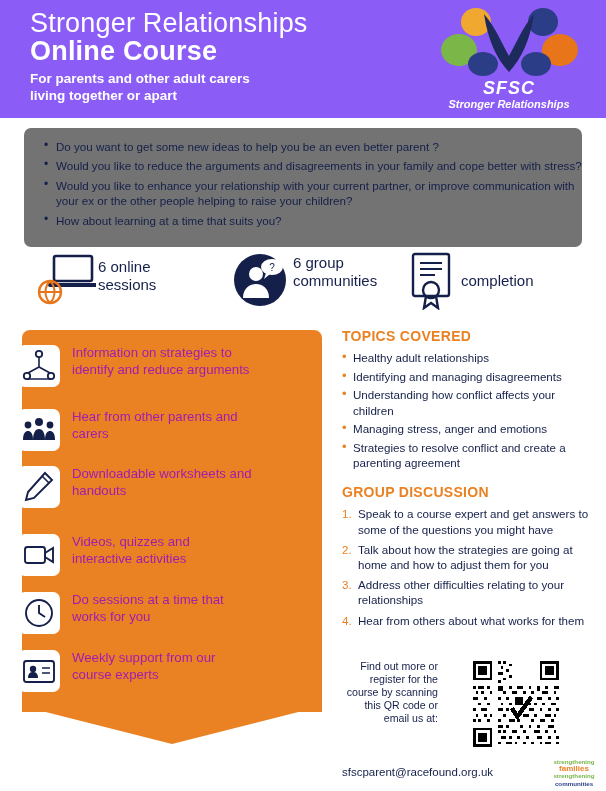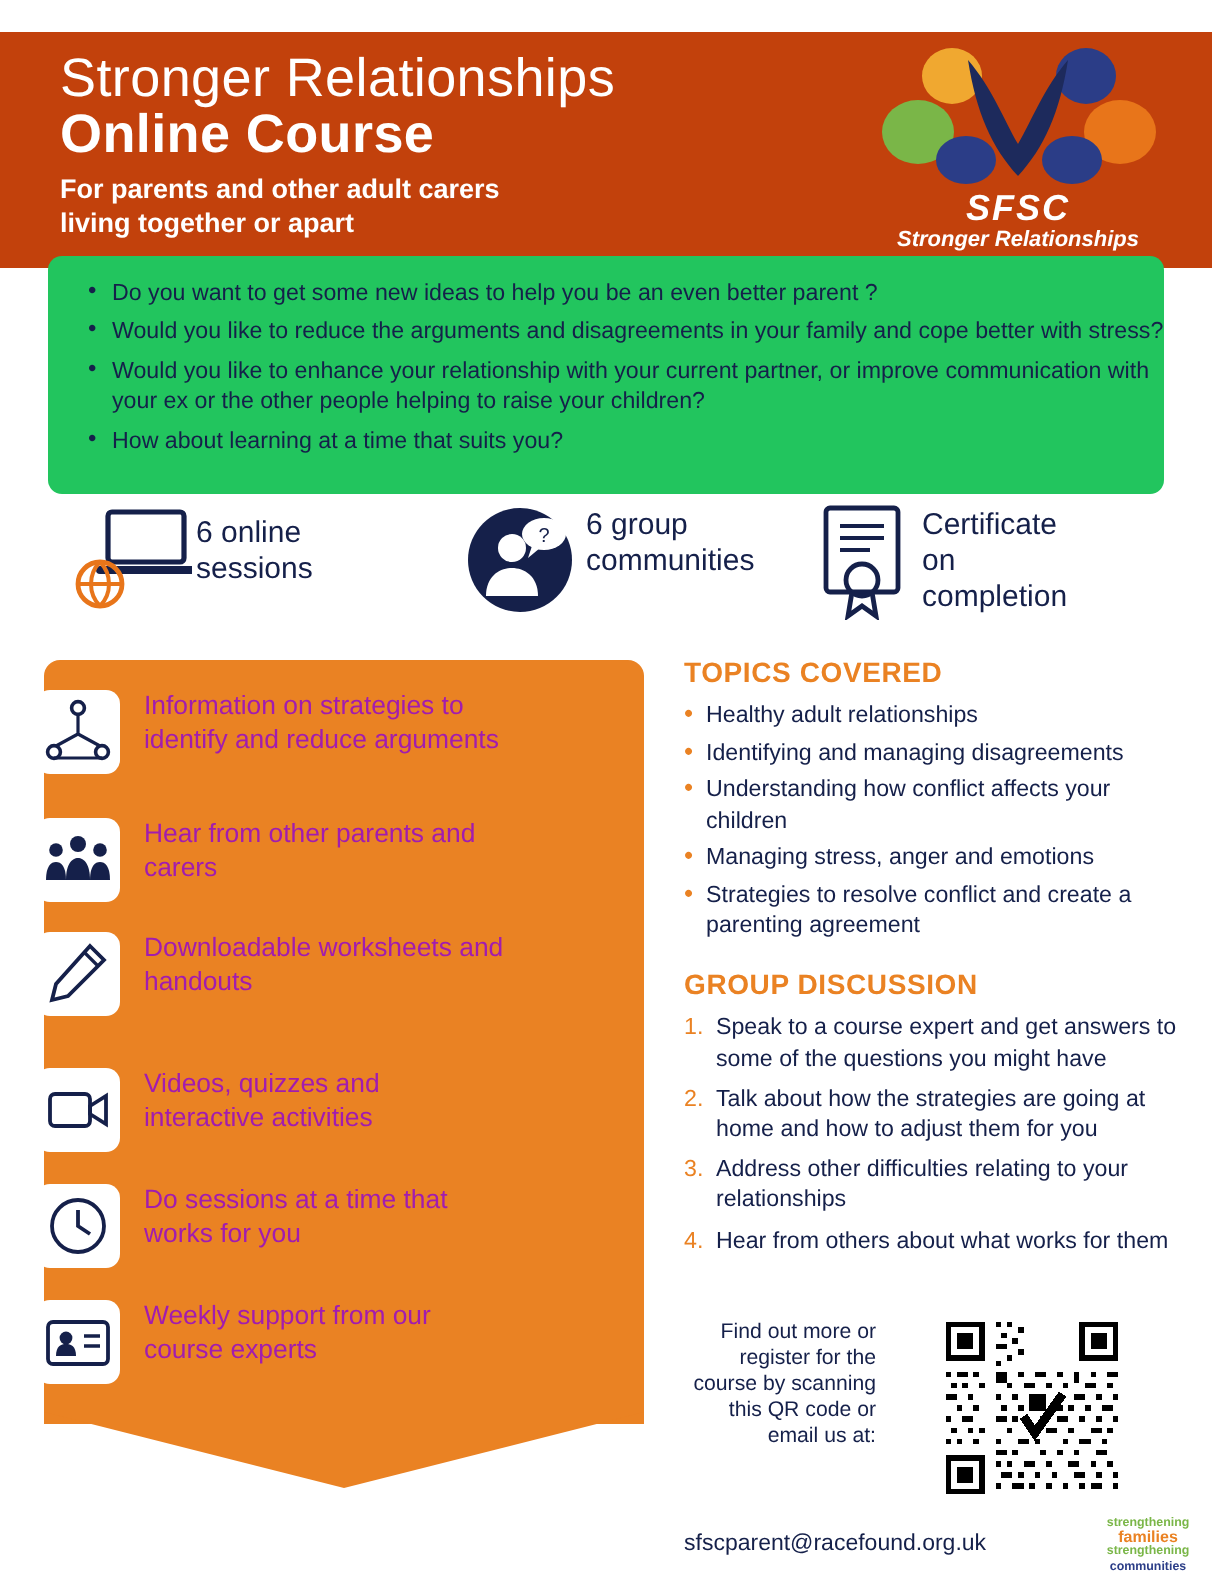--- a/index.html
+++ b/index.html
@@ -8,22 +8,22 @@
     width: 606px; height: 791px;
     background: #ffffff;
     font-family: "Liberation Sans", sans-serif;
     position: relative;
     overflow: hidden;
   }
   .page { position:relative; width:606px; height:791px; background:#ffffff; }
 
   
   .header {
-    position:absolute; left:0; top:16px; width:606px; height:118px;
-    background:#c2410c;
+    position:absolute; left:0; top:0; width:606px; height:118px;
+    background:#8b5cf6;
   }
   .hdr-title1 {
     position:absolute; left:30px; top:8px;
     font-size:27px; color:#ffffff; font-weight:normal; letter-spacing:0.2px;
   }
   .hdr-title2 {
     position:absolute; left:30px; top:36px;
     font-size:27px; color:#ffffff; font-weight:bold; letter-spacing:0.2px;
   }
   .hdr-sub {
@@ -38,21 +38,21 @@
     font-size:18px; font-weight:bold; color:#ffffff; letter-spacing:1px;
   }
   .logo-text2 {
     position:absolute; left:0; top:92px; width:166px; text-align:center;
     font-size:11px; font-weight:bold; color:#ffffff;
   }
 
   
   .qbox {
     position:absolute; left:24px; top:128px; width:558px; height:119px;
-    background:#22c55e; border-radius:7px;
+    background:#737373; border-radius:7px;
   }
   .qlist { margin:0; padding:11px 0 0 22px; list-style:none; }
   .qlist li {
     position:relative; font-size:11.6px; color:#15204a; line-height:15.4px;
     padding-left:10px; margin-bottom:4px;
   }
   .qlist li:before {
     content:"•"; position:absolute; left:-2px; top:-1px; color:#15204a; font-size:12px;
   }
 
@@ -194,21 +194,21 @@
     </div>
 
     <div class="feat feat-3">
       <svg width="46" height="58" viewBox="0 0 46 58">
         <rect x="4" y="2" width="36" height="42" rx="2" fill="none" stroke="#15204a" stroke-width="2.4"></rect>
         <path d="M11 11 H33 M11 17 H33 M11 23 H26" stroke="#15204a" stroke-width="2" fill="none"></path>
         <circle cx="22" cy="38" r="8" fill="none" stroke="#15204a" stroke-width="2.4"></circle>
         <path d="M17 44 L15 56 L22 51 L29 56 L27 44" fill="none" stroke="#15204a" stroke-width="2.4"></path>
       </svg>
       <div class="ftext" style="left:52px; top:2px;">
-        <span>Certificate on</span><br>
+        <br>
         <span>completion</span>
       </div>
     </div>
   </div>
 
   <div class="leftpanel"></div>
   <svg class="leftpanel-point" viewBox="0 0 300 38">
     <path d="M0 0 H300 L150 38 Z" fill="#ea8223"></path>
   </svg>
 

